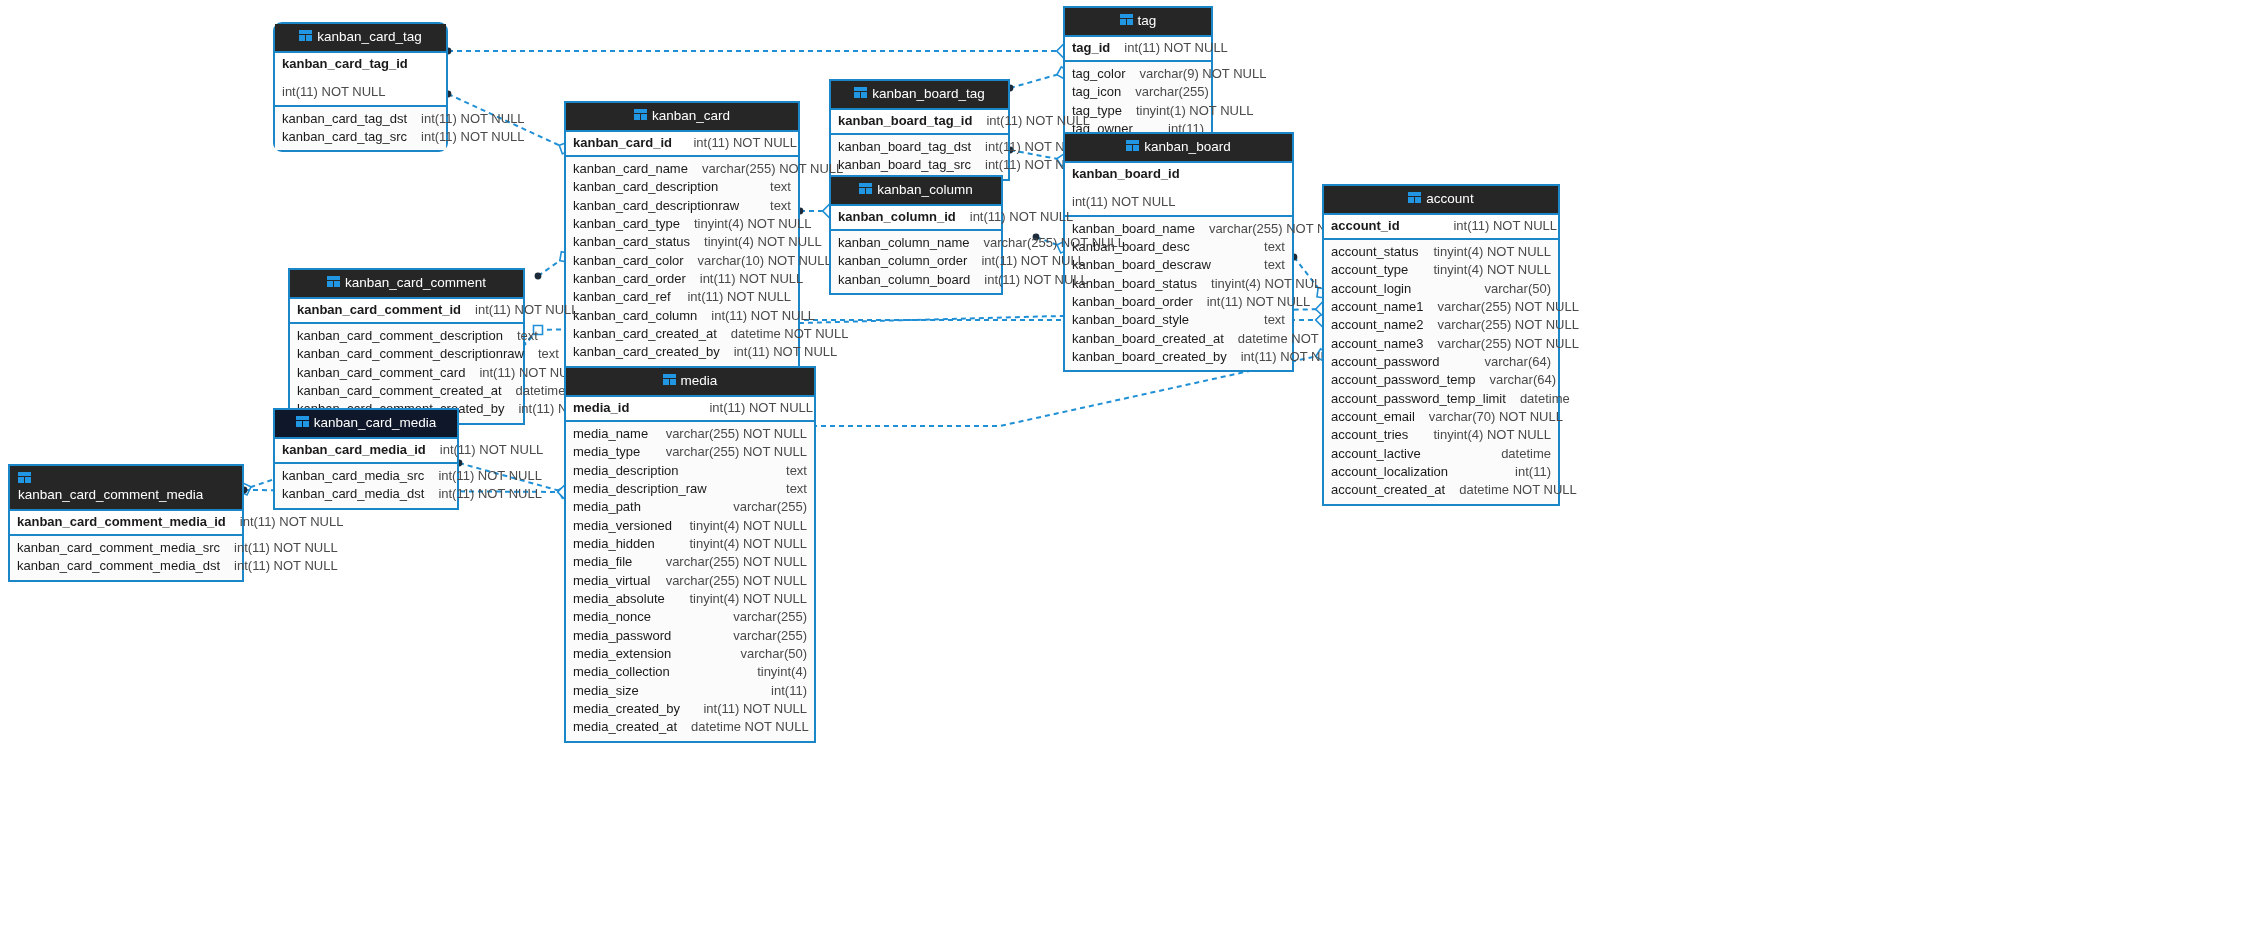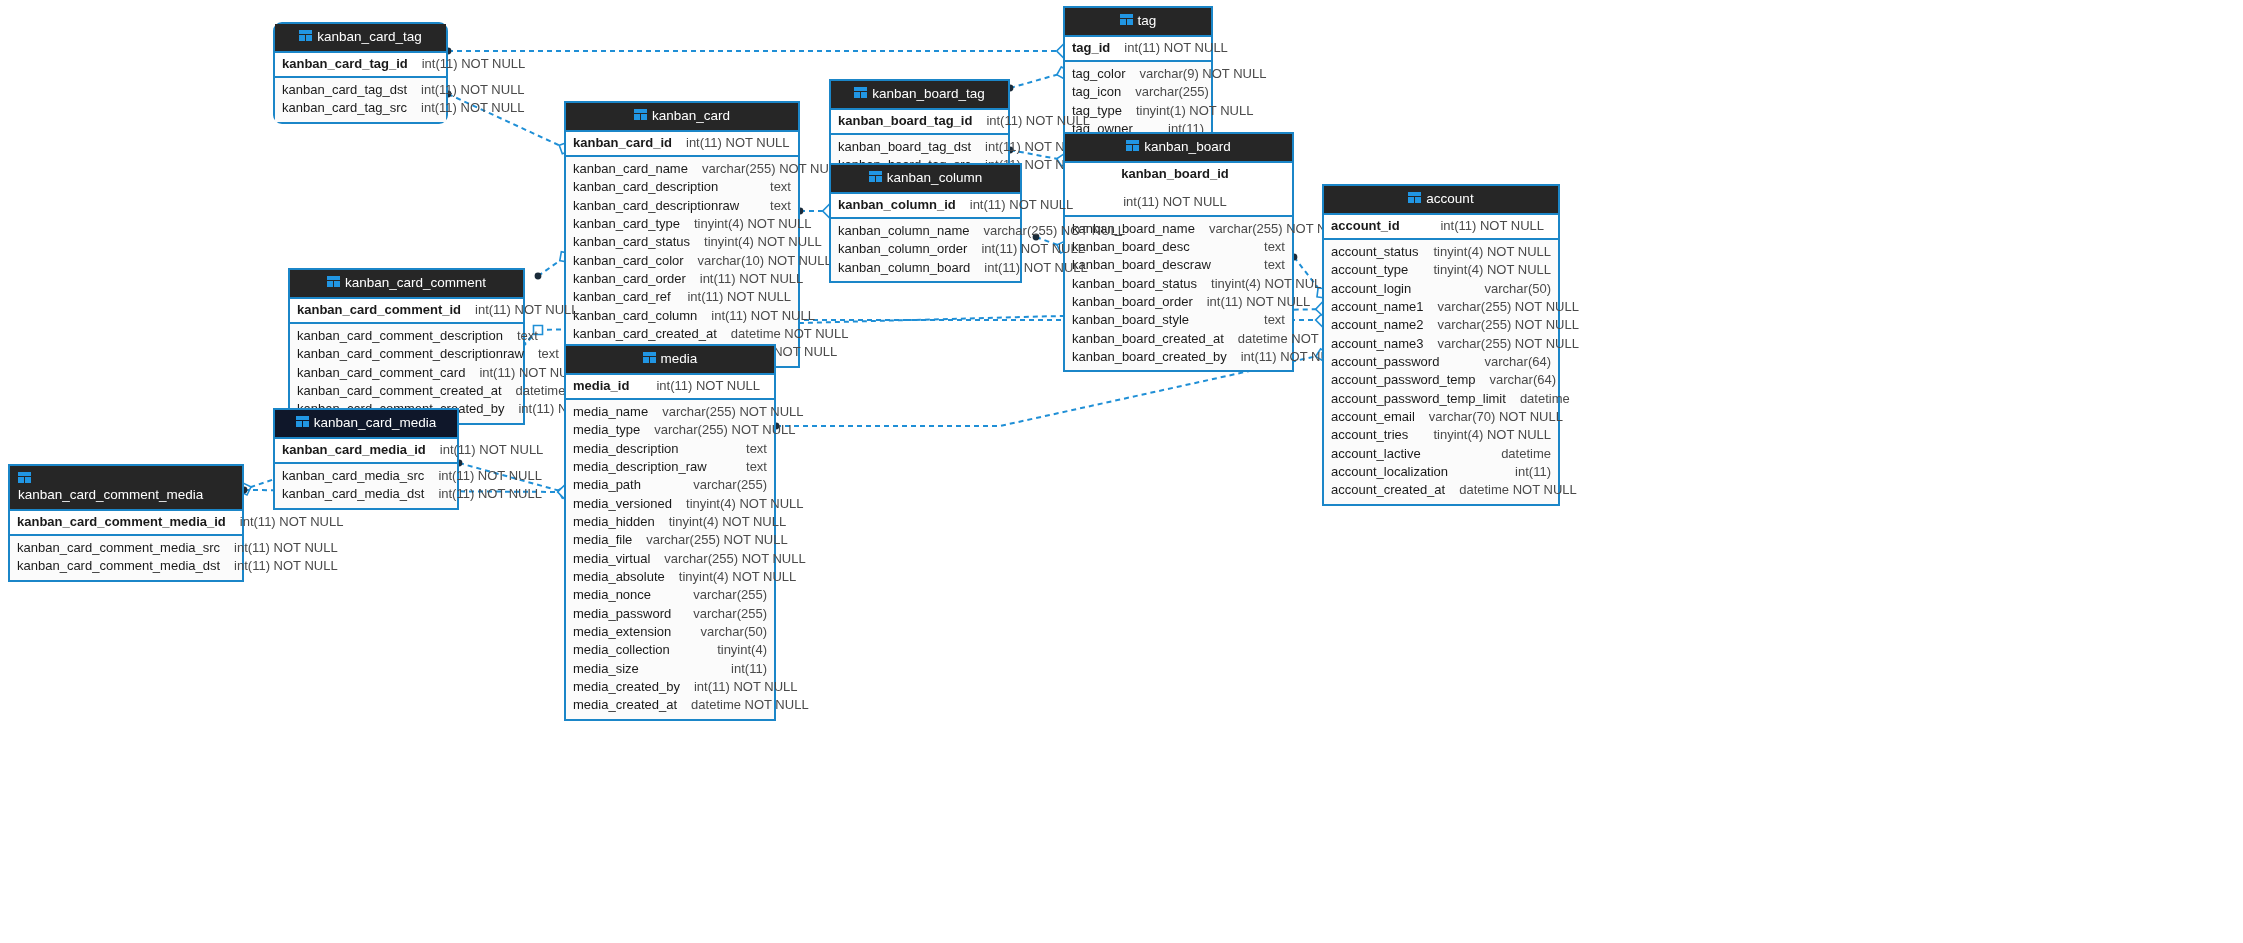--- a/index.html
+++ b/index.html
@@ -62,23 +62,23 @@
     background: #2196e3;
     display: block;
   }
   .tbl-icon i.top { left: 0; top: 0; width: 13px; height: 4px; }
   .tbl-icon i.bl  { left: 0; top: 5px; width: 6px; height: 6px; }
   .tbl-icon i.br  { left: 7px; top: 5px; width: 6px; height: 6px; }
 
   .pk-row {
     display: flex;
     justify-content: space-between;
-    align-items: center;
+    align-items: flex-start;
     gap: 14px;
-    padding: 4px 14px 5px 7px;
+    padding: 4px 1px 5px 7px;
     font-size: 13px;
     line-height: 1.12;
     white-space: nowrap;
     border-bottom: 2px solid #1b86c8;
     background: #ffffff;
   }
   .pk-row .col-name {
     font-weight: bold;
     color: #1a1a1a;
   }
@@ -186,21 +186,21 @@
   <div id="entities-layer">
       <div class="entity" style="left: 273px; top: 22px; width: 175px; border-color: rgb(27, 134, 200); border-radius: 9px;">
         <div class="entity-header" style="background: rgb(38, 38, 38); color: rgb(255, 255, 255); border-bottom-color: rgb(27, 134, 200);">
           <span class="tbl-icon">
             <i class="top"></i>
             <i class="bl"></i>
             <i class="br"></i>
           </span>
           <span>kanban_card_tag</span>
         </div>
-        <div class="pk-row" style="border-bottom-color: rgb(27, 134, 200);">
+        <div class="pk-row" style="border-bottom-color: rgb(27, 134, 200); flex-direction: column;">
           <span class="col-name">kanban_card_tag_id</span>
           <span class="col-type">int(11) NOT NULL</span>
         </div>
         <div class="cols">
           <div class="col-row">
             <span class="col-name">kanban_card_tag_dst</span>
             <span class="col-type">int(11) NOT NULL</span>
           </div>
           <div class="col-row">
             <span class="col-name">kanban_card_tag_src</span>
@@ -365,21 +365,21 @@
           <div class="col-row">
             <span class="col-name">kanban_board_created_at</span>
             <span class="col-type">datetime NOT NULL</span>
           </div>
           <div class="col-row">
             <span class="col-name">kanban_board_created_by</span>
             <span class="col-type">int(11) NOT NULL</span>
           </div>
         </div>
       </div>
-      <div class="entity" style="left: 829px; top: 163px; width: 193px; border-color: rgb(27, 134, 200);">
+      <div class="entity" style="left: 829px; top: 175px; width: 174px; border-color: rgb(27, 134, 200);">
         <div class="entity-header" style="background: rgb(38, 38, 38); color: rgb(255, 255, 255); border-bottom-color: rgb(27, 134, 200);">
           <span class="tbl-icon">
             <i class="top"></i>
             <i class="bl"></i>
             <i class="br"></i>
           </span>
           <span>kanban_column</span>
         </div>
         <div class="pk-row" style="border-bottom-color: rgb(27, 134, 200);">
           <span class="col-name">kanban_column_id</span>
@@ -501,21 +501,21 @@
           <div class="col-row">
             <span class="col-name">kanban_card_comment_created_at</span>
             <span class="col-type">datetime NOT NULL</span>
           </div>
           <div class="col-row">
             <span class="col-name">kanban_card_comment_created_by</span>
             <span class="col-type">int(11) NOT NULL</span>
           </div>
         </div>
       </div>
-      <div class="entity" style="left: 564px; top: 344px; width: 212px; border-color: rgb(27, 134, 200);">
+      <div class="entity" style="left: 564px; top: 366px; width: 252px; border-color: rgb(27, 134, 200);">
         <div class="entity-header" style="background: rgb(38, 38, 38); color: rgb(255, 255, 255); border-bottom-color: rgb(27, 134, 200);">
           <span class="tbl-icon">
             <i class="top"></i>
             <i class="bl"></i>
             <i class="br"></i>
           </span>
           <span>media</span>
         </div>
         <div class="pk-row" style="border-bottom-color: rgb(27, 134, 200);">
           <span class="col-name">media_id</span>

